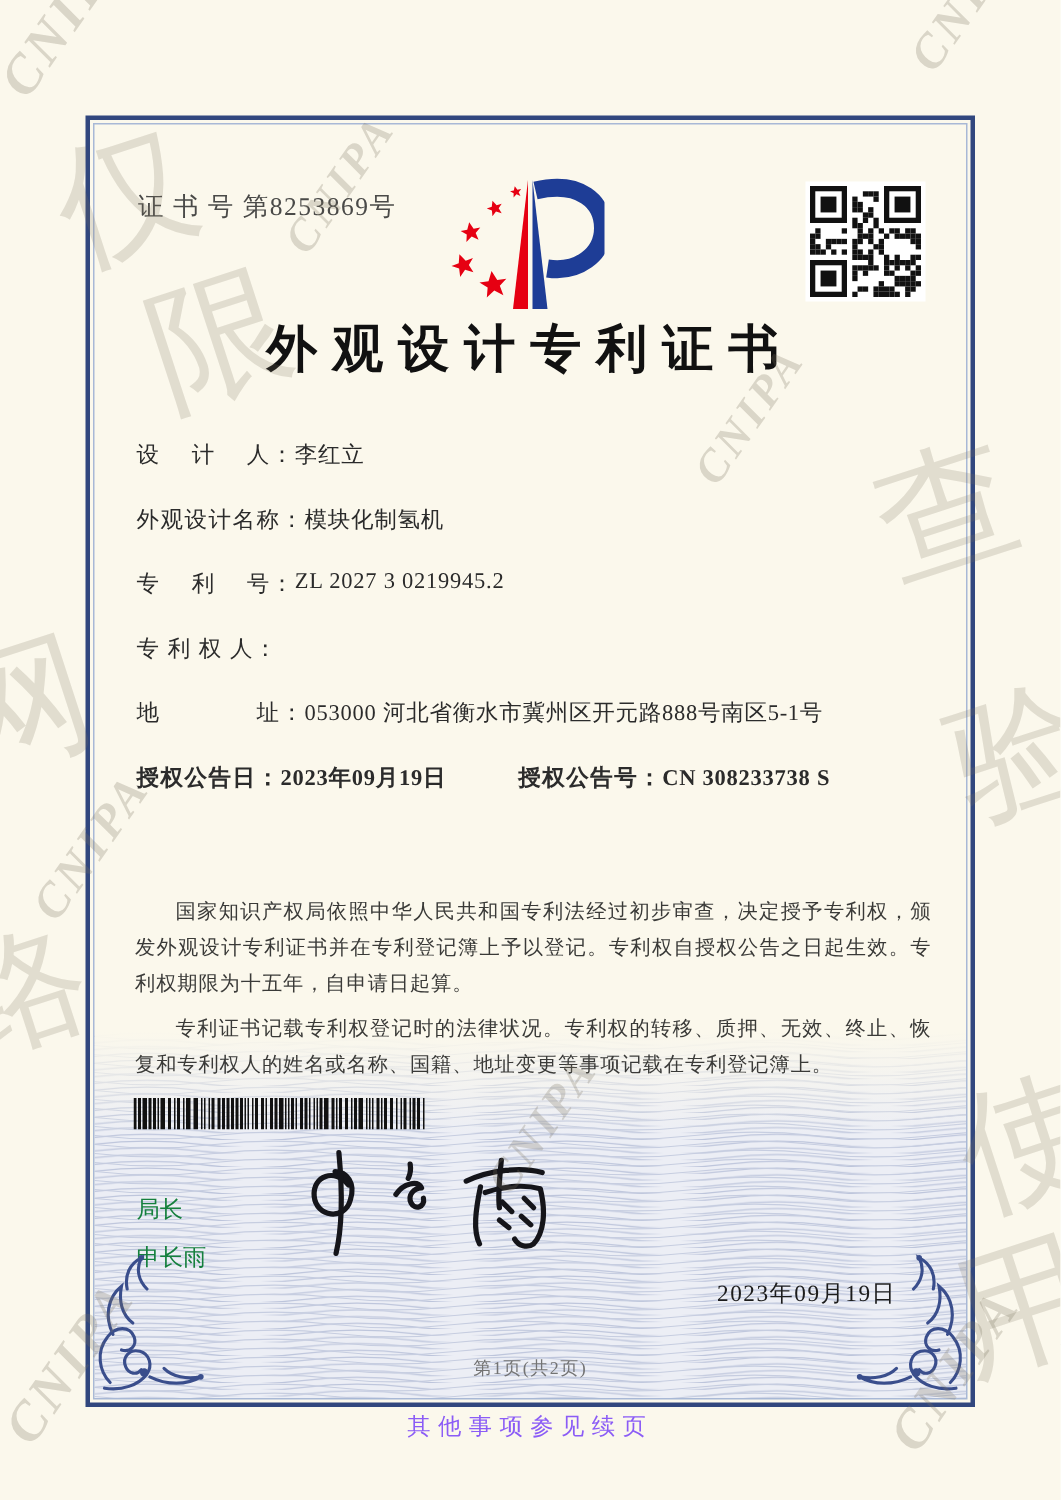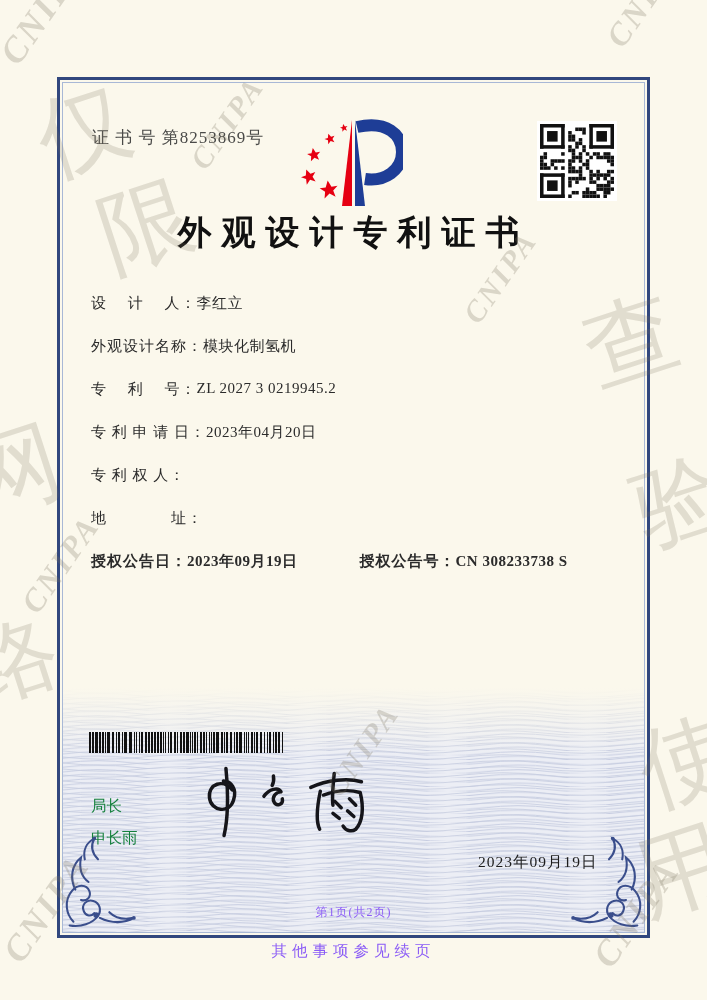--- a/index.html
+++ b/index.html
@@ -57,40 +57,40 @@
          font-size:34px; font-weight:bold; letter-spacing:10px; 
          color:#111; z-index:2;}
 
   
   .fields{position:absolute; left:31px; top:214px; right:22px; z-index:2;}
   .frow{height:43px; font-size:15px; letter-spacing:0.5px; color:#2b2b2b;
         display:flex; align-items:flex-start;}
   .frow .lbl{letter-spacing:1px; white-space:pre;}
   .frow .val{white-space:pre;}
   .frow.dual{justify-content:flex-start;font-weight:bold;}
-  .frow.dual .pair2{margin-left:62px;}
+  .frow.dual .pair2{margin-left:48px;}
 
   
   .body-text{position:absolute; left:30px; right:26px; top:516px; z-index:2;
              font-size:13.5px; line-height:24px; letter-spacing:0.6px;
              color:#3a3a38; text-align:justify;}
   .body-text p{margin:0; text-indent:2em;}
   .body-text p + p{margin-top:6px;}
 
   
   .barcode{position:absolute; left:29px; top:652px; z-index:2;}
   .signer{position:absolute; left:31px; top:716px; z-index:2;
           font-family:"Liberation Sans","DejaVu Sans",sans-serif;
           font-size:15.5px; color:#15803d; font-weight:400;}
   .signer div{margin-bottom:11px;}
   .signature{position:absolute; left:133px; top:682px; z-index:2;}
   .issue-date{position:absolute; left:418px; top:772px; z-index:2;
               font-size:15.5px; letter-spacing:1px; color:#1c1c1c;}
   .page-num{position:absolute; left:0; right:0; top:824px; text-align:center;
-            font-size:12px; color:#8b5cf6; z-index:2; letter-spacing:1px;}
+            font-size:12px; color:#737373; z-index:2; letter-spacing:1px;}
   .cont-note{position:absolute; left:0; right:0; top:941px; text-align:center;
              font-size:15.5px; letter-spacing:5px; color:#8b5cf6; z-index:2;}
 </style>
 </head>
 <body>
 
 <div class="page">
 
   <div class="wm wm-en wm0">CNIPA</div>
   <div class="wm wm-zh wm1">仅</div>
@@ -319,39 +319,40 @@
       </div>
       <div class="frow">
         <span class="lbl">外观设计名称：</span>
           <span class="val">模块化制氢机</span>
       </div>
       <div class="frow">
         <span class="lbl">专　 利 　号：</span>
           <span class="val">ZL 2027 3 0219945.2</span>
       </div>
       <div class="frow">
-        <span class="lbl">专 利 申 请 日：</span>
-          <span class="val">2023年04月20日</span>
-      </div>
-      <div class="frow">
         <span class="lbl">专 利 权 人：</span>
       </div>
       <div class="frow">
         <span class="lbl">地　　　　址：</span>
+          <span class="val">053000 河北省衡水市冀州区开元路888号南区5-1号</span>
       </div>
       <div class="frow dual">
         <span class="pair1">
           <span class="lbl">授权公告日：</span><span class="val">2023年09月19日</span>
         </span>
         <span class="pair2">
           <span class="lbl">授权公告号：</span><span class="val">CN 308233738 S</span>
         </span>
       </div>
     </div>
 
+    <div class="body-text">
+      <p>国家知识产权局依照中华人民共和国专利法经过初步审查，决定授予专利权，颁发外观设计专利证书并在专利登记簿上予以登记。专利权自授权公告之日起生效。专利权期限为十五年，自申请日起算。</p>
+      <p>专利证书记载专利权登记时的法律状况。专利权的转移、质押、无效、终止、恢复和专利权人的姓名或名称、国籍、地址变更等事项记载在专利登记簿上。</p>
+    </div>
 
     <svg id="barcode" class="barcode" width="196" height="21" viewBox="0 0 196 21">
         <rect x="0" y="0" width="2" height="21" fill="#111"></rect>
         <rect x="3" y="0" width="2" height="21" fill="#111"></rect>
         <rect x="6" y="0" width="3" height="21" fill="#111"></rect>
         <rect x="10" y="0" width="2" height="21" fill="#111"></rect>
         <rect x="13" y="0" width="2" height="21" fill="#111"></rect>
         <rect x="16" y="0" width="1" height="21" fill="#111"></rect>
         <rect x="18" y="0" width="3" height="21" fill="#111"></rect>
         <rect x="23" y="0" width="2" height="21" fill="#111"></rect>

